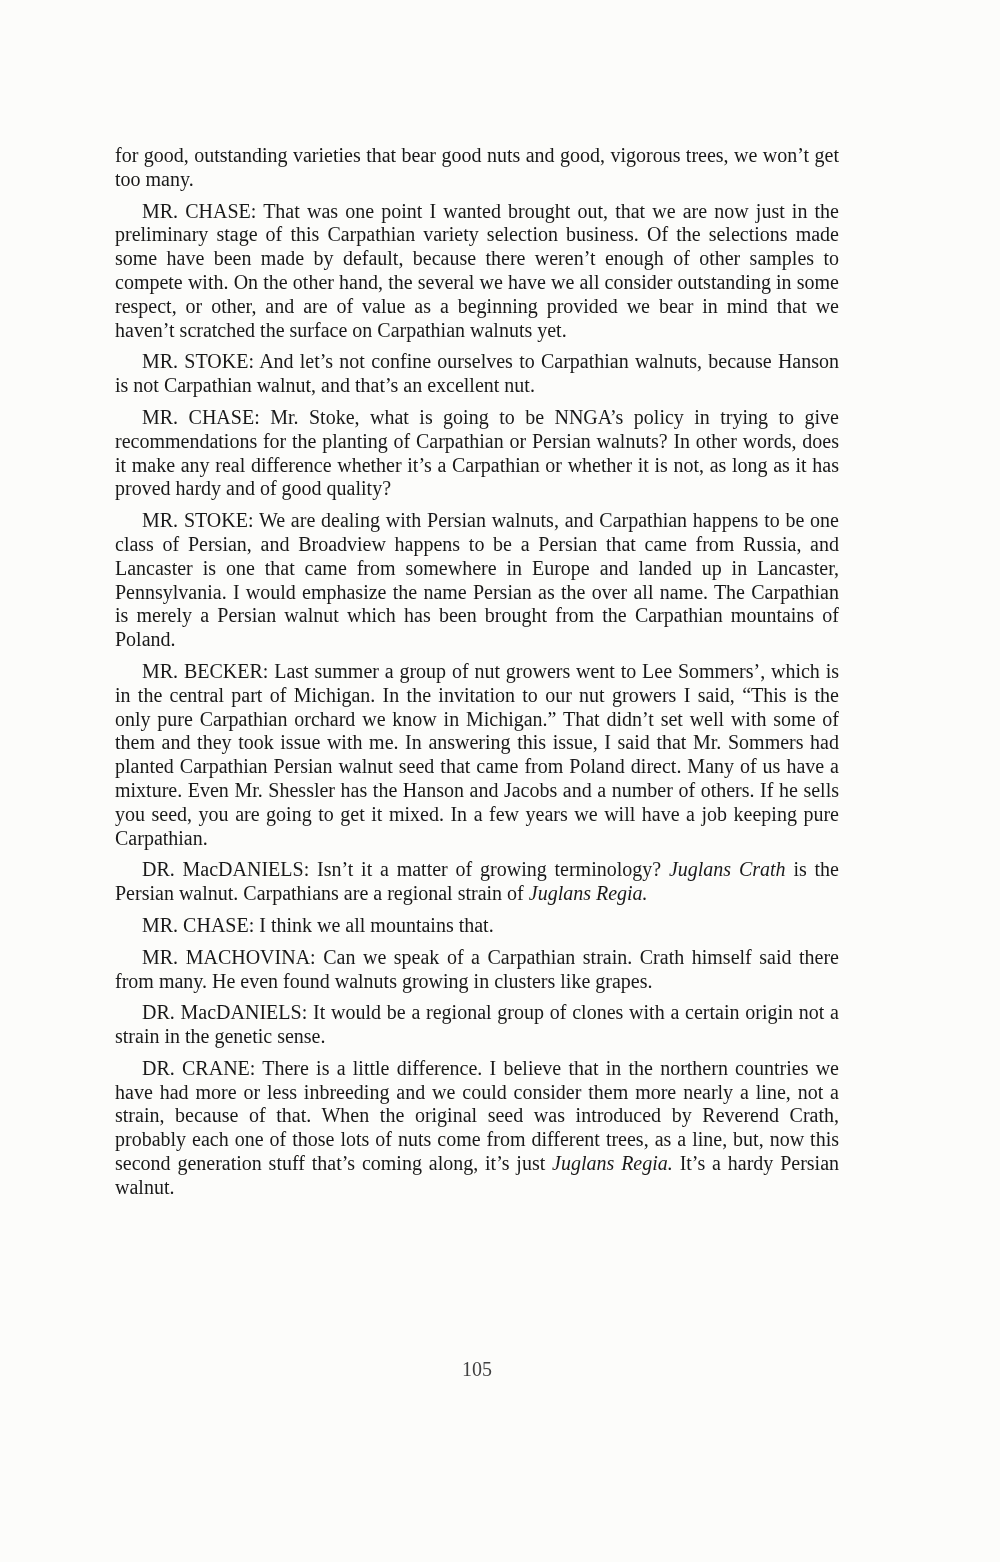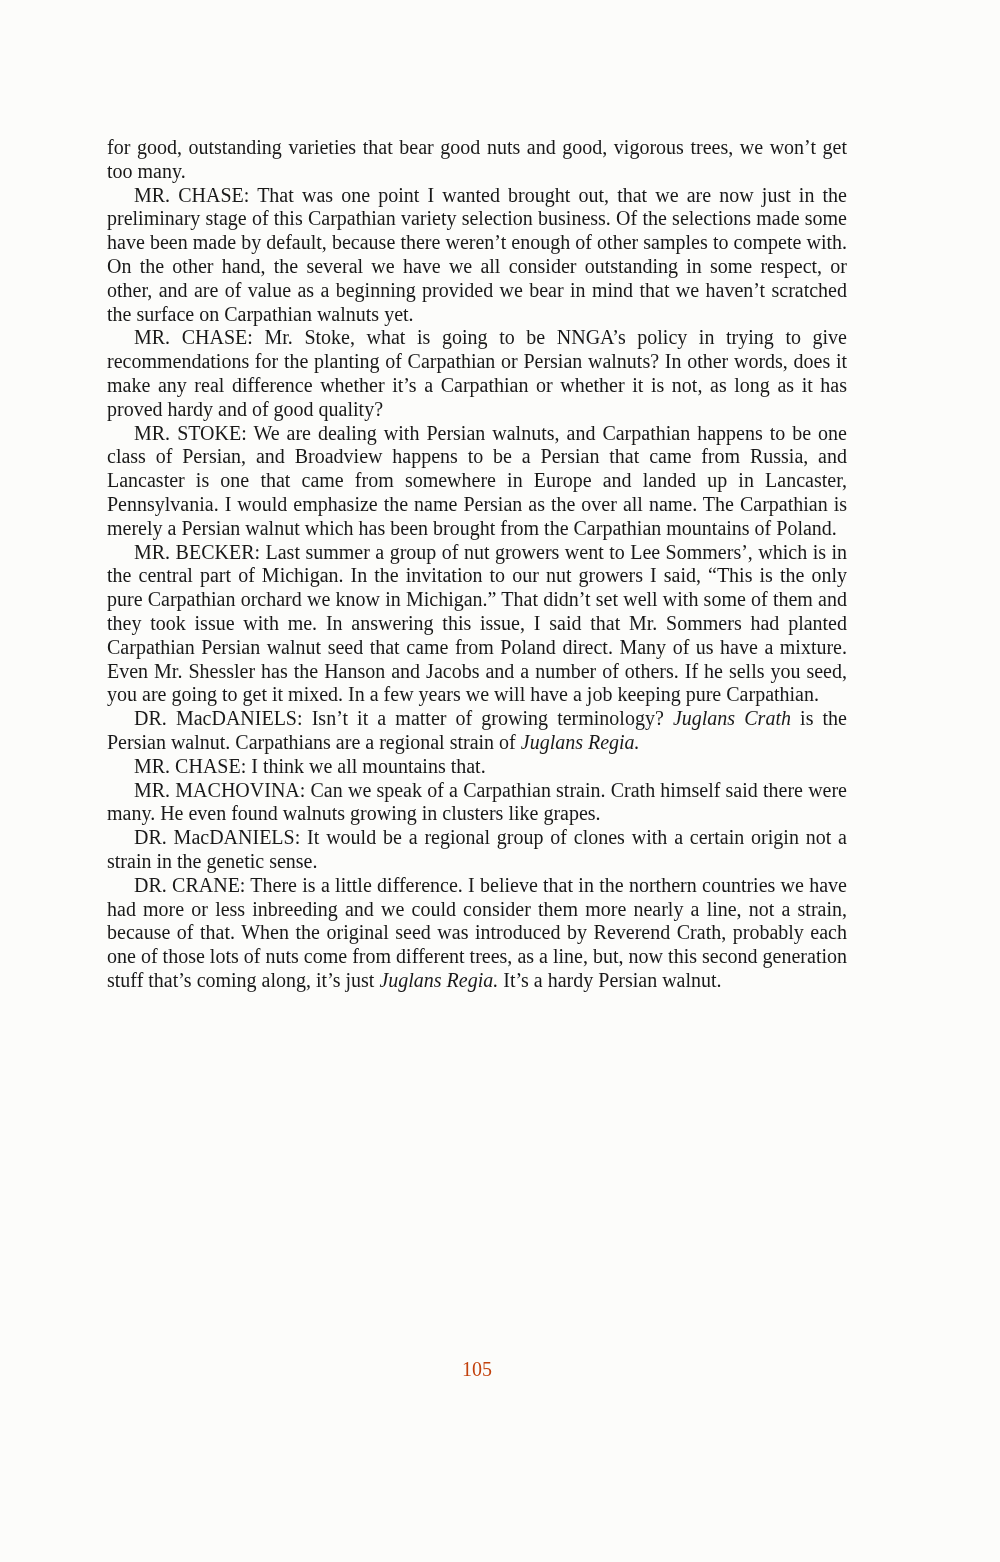--- a/index.html
+++ b/index.html
@@ -21,50 +21,51 @@
   .text-block {
     position: absolute;
     left: 107px;
     top: 136px;
     width: 740px;
     font-size: 20px;
     line-height: 23.8px;
     text-align: justify;
   }
   .para {
-    margin: 0;
+    margin: 8px;
     padding: 0;
     text-indent: 27px;
   }
   .para.no-indent {
     text-indent: 0;
   }
   .italic {
     font-style: italic;
   }
   .page-number {
     position: absolute;
     left: 107px;
     width: 740px;
     top: 1358px;
     text-align: center;
     font-size: 20px;
-    color: #c2410c;
+    color: #404040;
   }
 </style>
 </head>
 <body>
 
 <div class="page">
   <div class="text-block">
       <p class="para no-indent"><span>for good, outstanding varieties that bear good nuts and good, vigorous trees, we won’t get too many.</span></p>
       <p class="para"><span>MR. CHASE: That was one point I wanted brought out, that we are now just in the preliminary stage of this Carpathian variety selection business. Of the selections made some have been made by default, because there weren’t enough of other samples to compete with. On the other hand, the several we have we all consider outstanding in some respect, or other, and are of value as a beginning provided we bear in mind that we haven’t scratched the surface on Carpathian walnuts yet.</span></p>
+      <p class="para"><span>MR. STOKE: And let’s not confine ourselves to Carpathian walnuts, because Hanson is not Carpathian walnut, and that’s an excellent nut.</span></p>
       <p class="para"><span>MR. CHASE: Mr. Stoke, what is going to be NNGA’s policy in trying to give recommendations for the planting of Carpathian or Persian walnuts? In other words, does it make any real difference whether it’s a Carpathian or whether it is not, as long as it has proved hardy and of good quality?</span></p>
       <p class="para"><span>MR. STOKE: We are dealing with Persian walnuts, and Carpathian happens to be one class of Persian, and Broadview happens to be a Persian that came from Russia, and Lancaster is one that came from somewhere in Europe and landed up in Lancaster, Pennsylvania. I would emphasize the name Persian as the over all name. The Carpathian is merely a Persian walnut which has been brought from the Carpathian mountains of Poland.</span></p>
       <p class="para"><span>MR. BECKER: Last summer a group of nut growers went to Lee Sommers’, which is in the central part of Michigan. In the invitation to our nut growers I said, “This is the only pure Carpathian orchard we know in Michigan.” That didn’t set well with some of them and they took issue with me. In answering this issue, I said that Mr. Sommers had planted Carpathian Persian walnut seed that came from Poland direct. Many of us have a mixture. Even Mr. Shessler has the Hanson and Jacobs and a number of others. If he sells you seed, you are going to get it mixed. In a few years we will have a job keeping pure Carpathian.</span></p>
       <p class="para"><span>DR. MacDANIELS: Isn’t it a matter of growing terminology? </span><span class="italic">Juglans Crath</span><span> is the Persian walnut. Carpathians are a regional strain of </span><span class="italic">Juglans Regia.</span></p>
       <p class="para"><span>MR. CHASE: I think we all mountains that.</span></p>
-      <p class="para"><span>MR. MACHOVINA: Can we speak of a Carpathian strain. Crath himself said there were many. He even found walnuts growing in clusters like grapes.</span></p>
+      <p class="para"><span>MR. MACHOVINA: Can we speak of a Carpathian strain. Crath himself said there from many. He even found walnuts growing in clusters like grapes.</span></p>
       <p class="para"><span>DR. MacDANIELS: It would be a regional group of clones with a certain origin not a strain in the genetic sense.</span></p>
       <p class="para"><span>DR. CRANE: There is a little difference. I believe that in the northern countries we have had more or less inbreeding and we could consider them more nearly a line, not a strain, because of that. When the original seed was introduced by Reverend Crath, probably each one of those lots of nuts come from different trees, as a line, but, now this second generation stuff that’s coming along, it’s just </span><span class="italic">Juglans Regia.</span><span> It’s a hardy Persian walnut.</span></p>
     </div>
   <div class="page-number">105</div>
 </div>
 
 </body></html>

